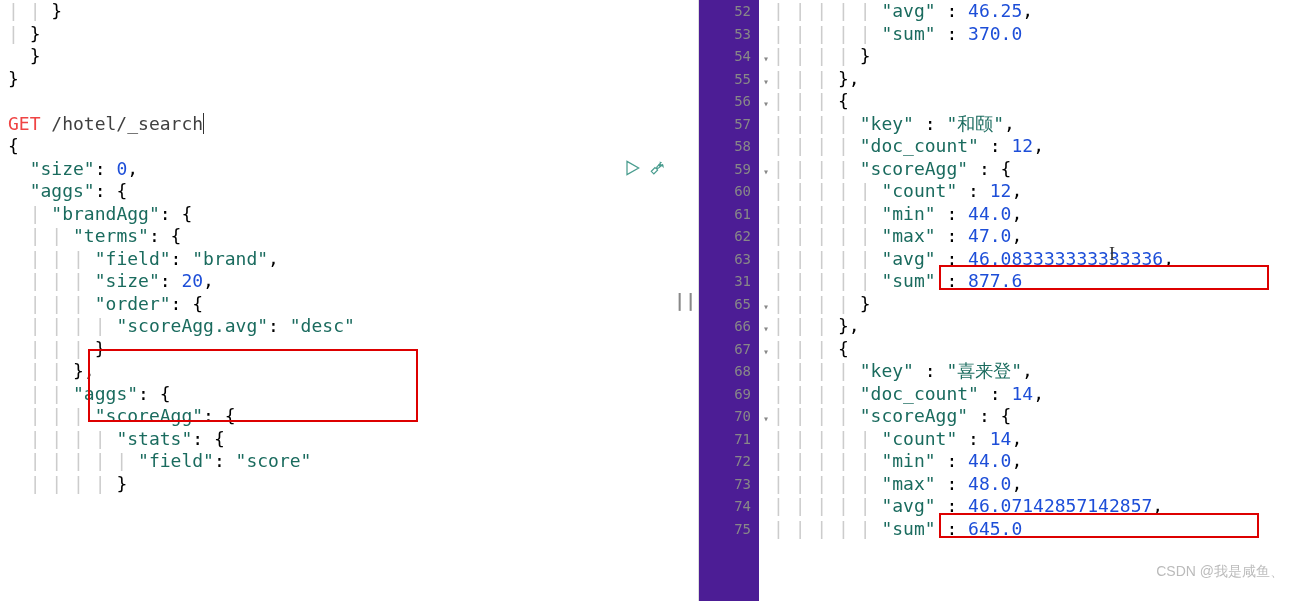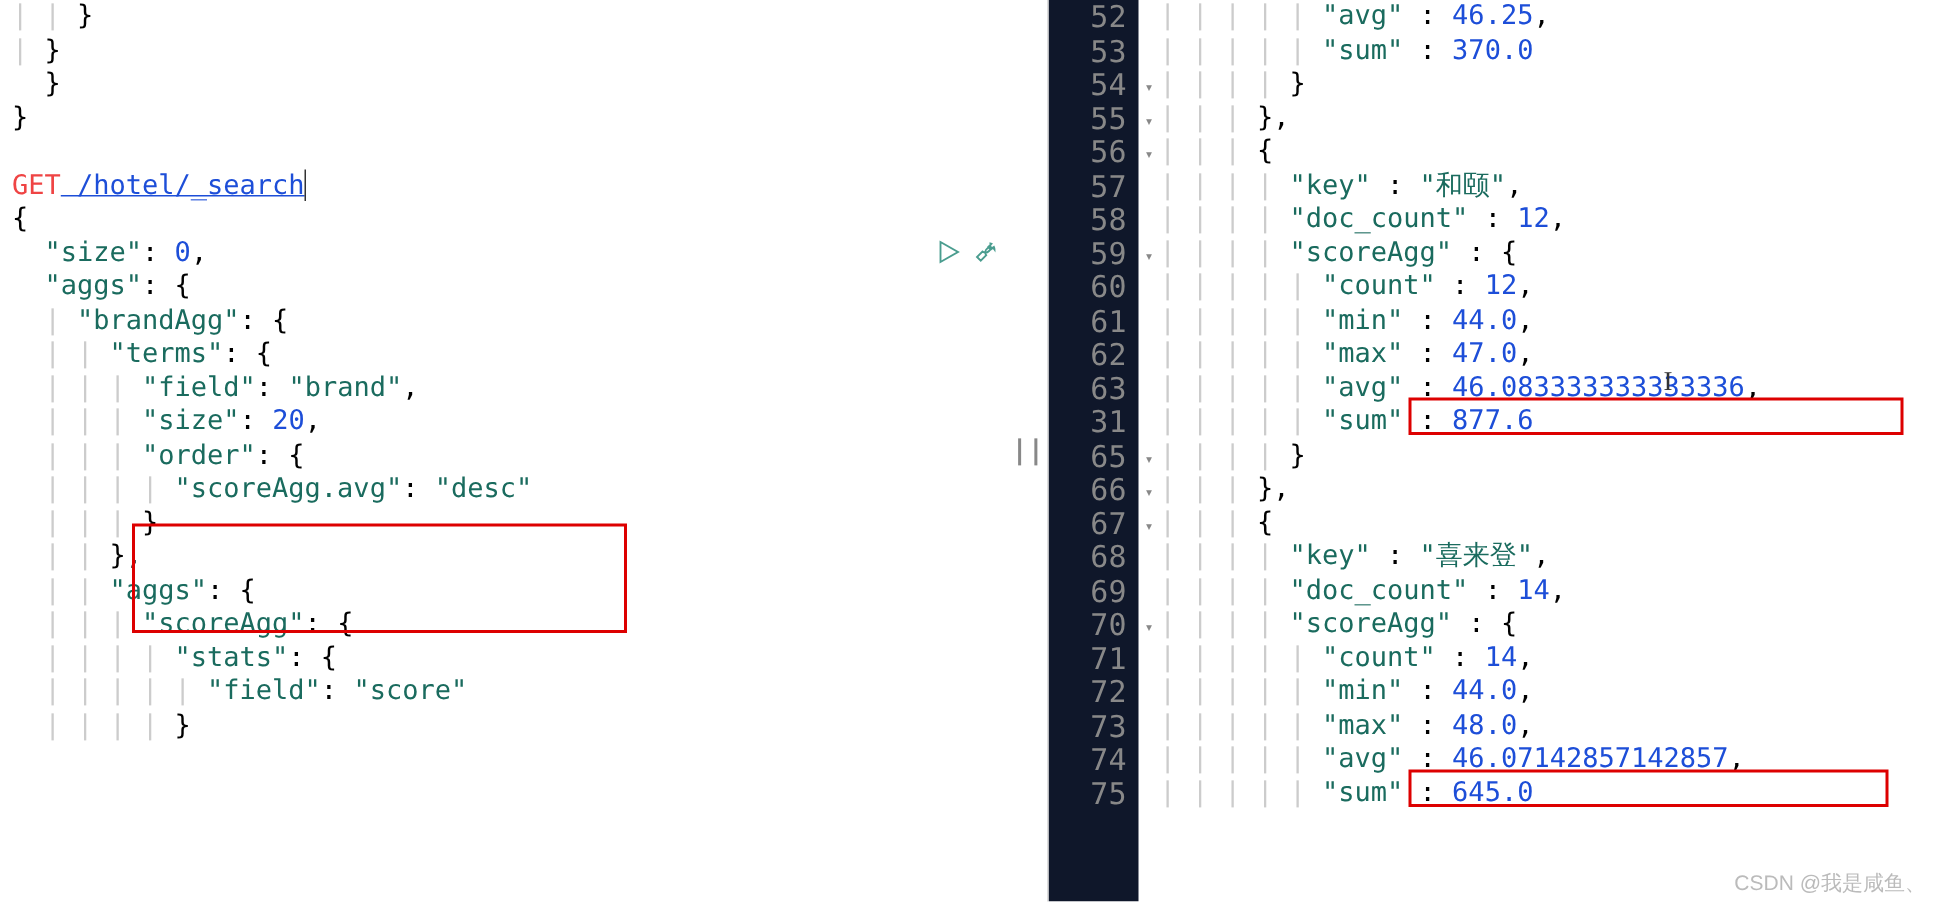--- a/index.html
+++ b/index.html
@@ -1,36 +1,36 @@
 <!DOCTYPE html>
 <html><head>
 <meta charset="utf-8">
 <style>
 * { margin:0; padding:0; box-sizing:border-box; }
 body { font-family:Consolas,Monaco,monospace; font-size:18px; background:#fff; overflow:hidden; width:1294px; height:601px; display:flex; }
 .pane { position:relative; overflow:hidden; }
 .lpane { width:698px; }
 .rpane { flex:1; border-left:1px solid #ddd; display:flex; }
-.gut { width:60px; text-align:right; color:#888; background:#0f172a; padding-right:8px; line-height:22.5px; font-size:20px; }
+.gut { width:60px; text-align:right; color:#888; background:#4c1d95; padding-right:8px; line-height:22.5px; font-size:14px; }
 .code { flex:1; line-height:22.5px; position:relative; }
 .ln { white-space:pre; height:22.5px; }
 .lln { white-space:pre; height:22.5px; padding-left:8px; }
 .tok-key { color:#1a6b5e; }
 .tok-str { color:#1a6b5e; }
 .tok-num { color:#1d4ed8; }
 .tok-comm { color:#888; }
 .tok-get { color:#ef4444; }
-.tok-path { color:#1d4ed8;text-decoration:underline; }
+.tok-path { color:#404040; }
 .guide { color:#ccc; }
 .actions { position:absolute; top:158px; right:30px; display:flex; gap:6px; }
 .aicon { width:20px; height:20px; stroke:#4a9d8f; fill:none; stroke-width:1.5; }
 .fold { color:#888; cursor:pointer; user-select:none; display:inline-block; width:14px; text-align:center; font-size:10px; }
 .divid { position:absolute; top:290px; right:2px; color:#888; font-size:18px; font-weight:bold; }
 .hlbox { position:absolute; border:2px solid #d00; pointer-events:none; }
-.watermark { position:absolute; bottom:3px; right:10px; color:#bbb; font-size:14px; font-family:sans-serif; }
+.watermark { position:absolute; bottom:20px; right:10px; color:#bbb; font-size:14px; font-family:sans-serif; }
 .cursor-ibeam { position:absolute; font-family:serif; color:#333; }
 </style>
 </head>
 <body>
 
 <div class="pane lpane">
   <div style="line-height:22.5px;">
     <div class="lln"><span class="guide">| | </span>}</div>
     <div class="lln"><span class="guide">| </span>}</div>
     <div class="lln"><span class="guide"></span>  }</div>

